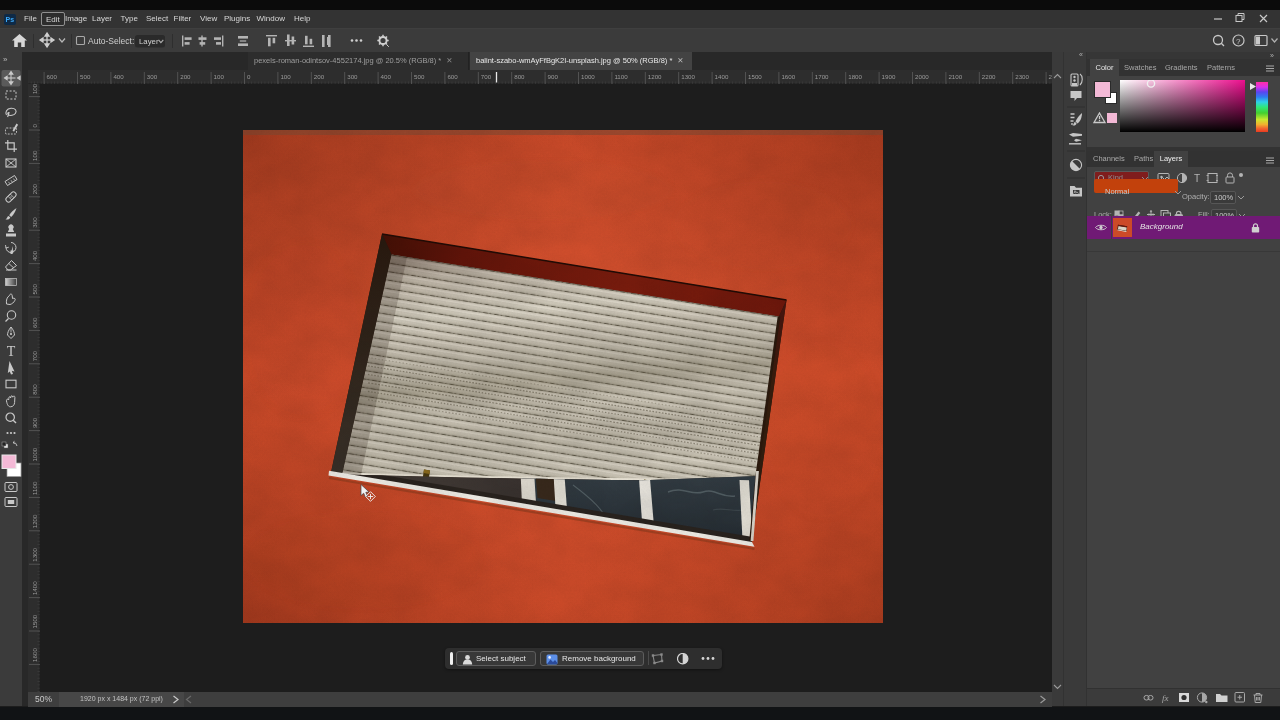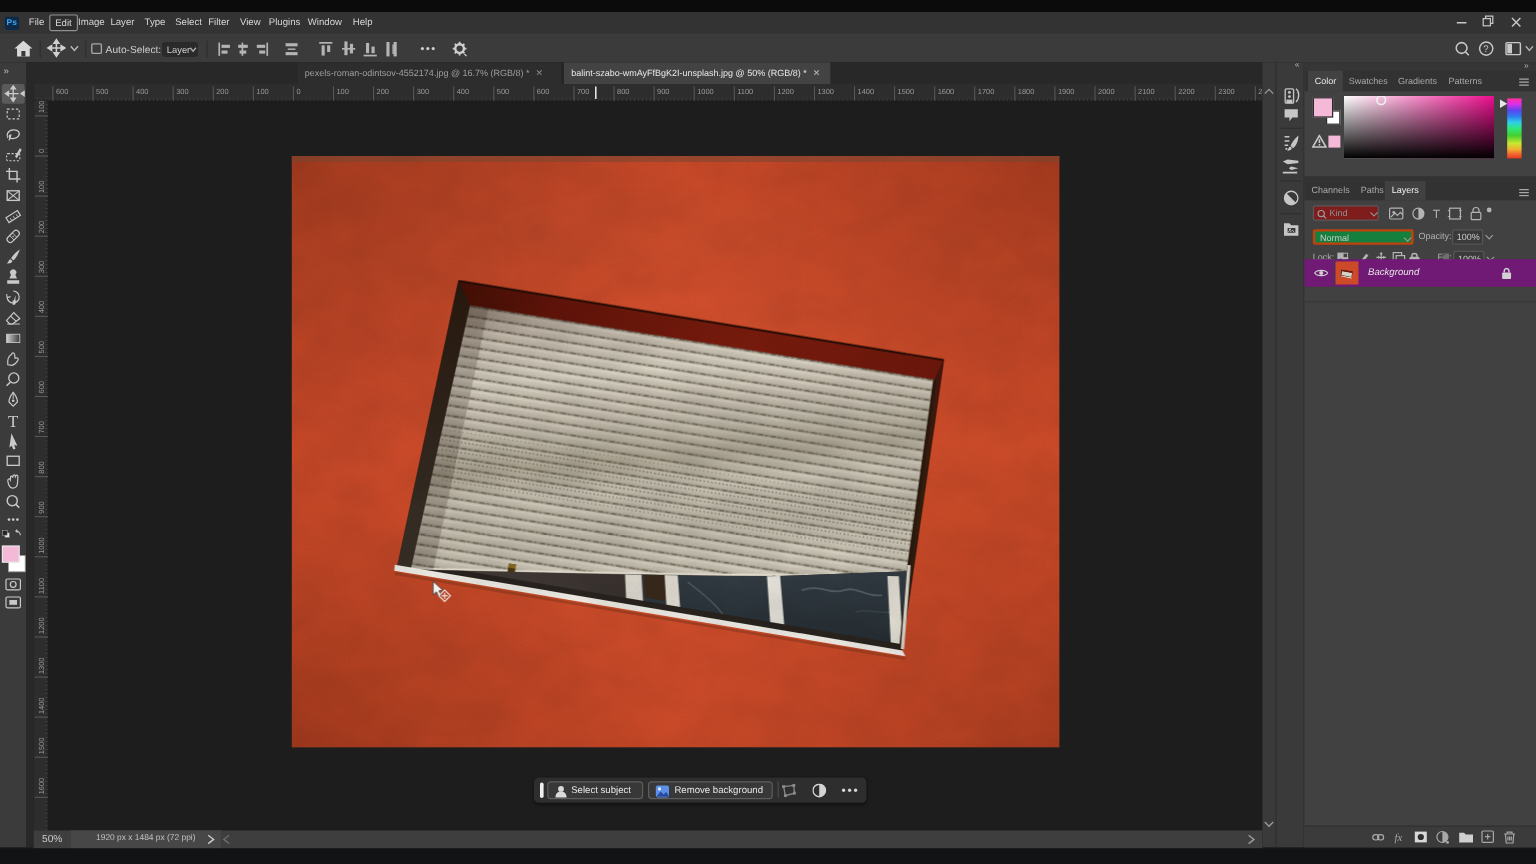--- a/index.html
+++ b/index.html
@@ -116,21 +116,21 @@
       <circle cx="33.5" cy="11.5" r="5.5" fill="none" stroke="#c8c8c8" stroke-width="1.2"></circle>
       <text x="31" y="14.5" font-size="8" fill="#c8c8c8" font-family="Liberation Sans">?</text>
       <rect x="50" y="6.5" width="12" height="10" rx="1" fill="none" stroke="#c8c8c8" stroke-width="1.2"></rect>
       <rect x="51" y="7.5" width="4" height="8" fill="#c8c8c8"></rect>
       <path d="M66.5 9.5 l3 3.5 3 -3.5" fill="none" stroke="#b0b0b0" stroke-width="1.2"></path>
     </svg>
   </div>
 
   <div id="tabbar" class="abs" style="left:22px;top:52px;width:1030px;height:18px;background:#282828;">
     <div class="abs" style="left:226px;top:0;width:221px;height:18px;background:#2d2d2d;border-right:1px solid #222;color:#9e9e9e;font-size:7.5px;line-height:18px;white-space:nowrap;">
-      <span style="margin-left:6px;">pexels-roman-odintsov-4552174.jpg @ 16.7% (RGB/8) *</span><span style="margin-left:5px;color:#8a8a8a;">✕</span>
+      <span style="margin-left:6px;">pexels-roman-odintsov-4552174.jpg @ 20.5% (RGB/8) *</span><span style="margin-left:5px;color:#8a8a8a;">✕</span>
     </div>
     <div class="abs" style="left:448px;top:0;width:222px;height:18px;background:#434343;color:#e8e8e8;font-size:7.5px;line-height:18px;white-space:nowrap;">
       <span style="margin-left:6px;">balint-szabo-wmAyFfBgK2I-unsplash.jpg @ 50% (RGB/8) *</span><span style="margin-left:5px;color:#bdbdbd;">✕</span>
     </div>
   </div>
 
   <div id="toolbar" class="abs" style="left:0;top:52px;width:22px;height:654px;background:#3b3b3b;">
       <div class="abs" style="left:3px;top:3px;color:#b8b8b8;font-size:8px;letter-spacing:1px;">»</div>
       <svg class="abs" style="left:0;top:0;" width="22" height="654">
         <rect x="1.5" y="18" width="19" height="16.5" rx="2" fill="#5a5a5a"></rect>
@@ -753,21 +753,21 @@
             <path d="M26 2.4 a4.6 4.6 0 0 1 0 9.2 Z" fill="#b4b4b4" stroke="none"></path>
           <text x="38" y="11" font-size="10" fill="#b4b4b4" stroke="none" font-family="Liberation Sans">T</text>
           <rect x="52" y="2.5" width="9" height="9"></rect>
             <path d="M50.5 4.5 h2 M50.5 9.5 h2 M60 4.5 h2 M60 9.5 h2" stroke-width="0.8"></path>
           <rect x="70" y="6" width="8" height="6" rx="0.8"></rect>
             <path d="M71.5 6 v-1.6 a2.5 2.5 0 0 1 5 0 V6"></path>
           <circle cx="85" cy="4" r="2" fill="#b4b4b4" stroke="none"></circle>
         </g>
       </svg>
 
-      <div class="abs" style="left:7px;top:40px;width:84px;height:13px;background:#15803d;border:2px solid #c2410c;border-radius:2px;color:#c9c9c9;font-size:7.5px;">
+      <div class="abs" style="left:7px;top:28px;width:84px;height:13px;background:#15803d;border:7px solid #c2410c;border-radius:2px;color:#c9c9c9;font-size:7.5px;">
         <span style="position:absolute;left:4px;top:1px;">Normal</span>
         <svg class="abs" style="left:73px;top:4px;" width="8" height="6">
             <path d="M1 1 l3 3 3-3" fill="none" stroke="#9a9a9a" stroke-width="1"></path>
           </svg>
       </div>
       <div class="abs" style="left:95px;top:41px;color:#b0b0b0;font-size:7.5px;">Opacity:</div>
       <div class="abs" style="left:123px;top:40px;width:26px;height:13px;background:#3a3a3a;border:1px solid #565656;border-radius:2px;color:#c9c9c9;font-size:7.5px;">
           <span style="position:absolute;left:3px;top:1px;">100%</span>
         </div>
       <svg class="abs" style="left:150px;top:44px;" width="8" height="6">

